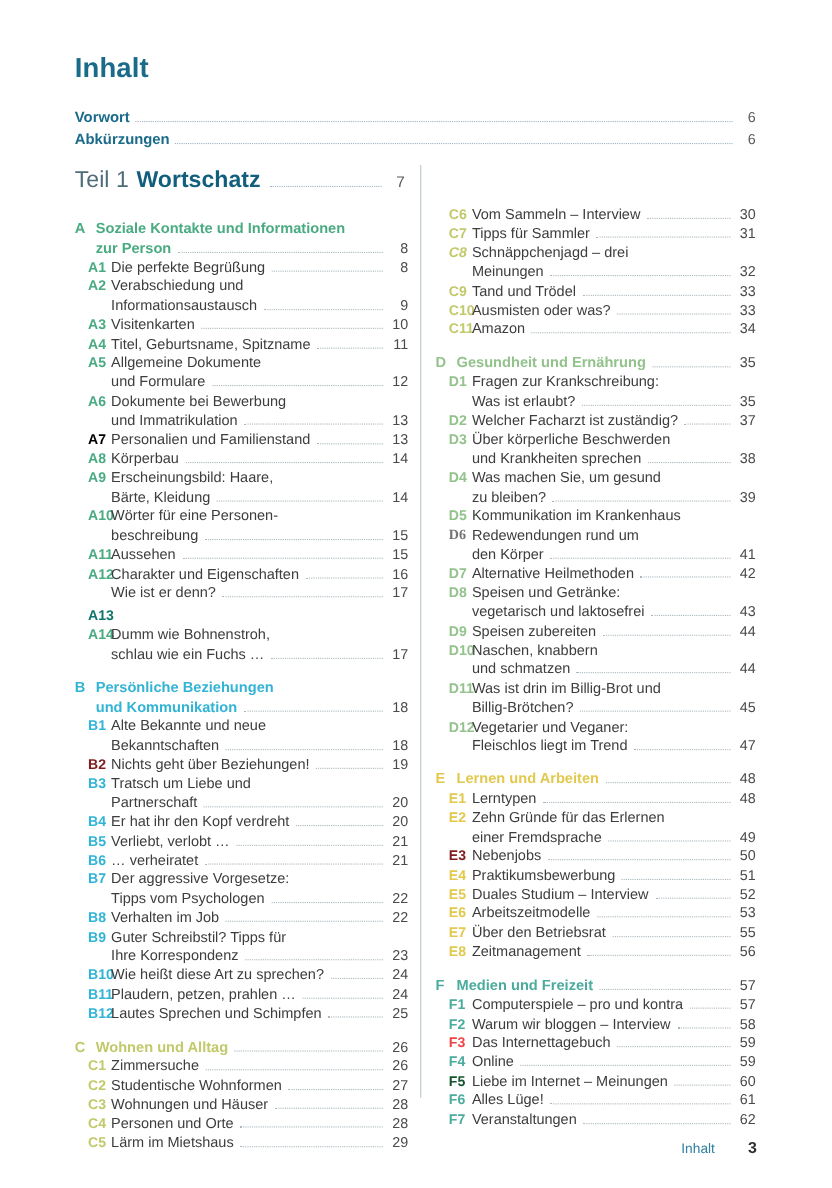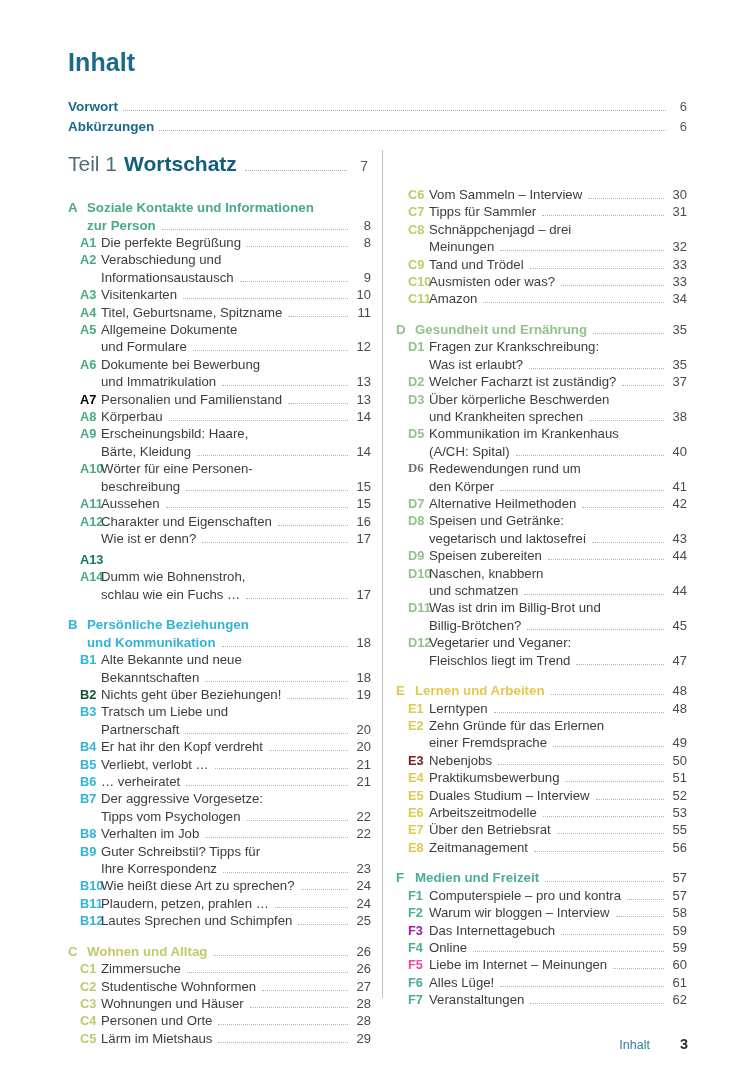--- a/index.html
+++ b/index.html
@@ -426,21 +426,21 @@
               <span class="entry-text">Alte Bekannte und neue</span>
             </div>
             <div class="entry-line">
               <span class="entry-text">Bekanntschaften</span>
               <span class="dots"></span>
               <span class="pageno">18</span>
             </div>
           </span>
         </div>
         <div class="entry">
-          <span class="entry-code" style="color: #14532d;">B2</span>
+          <span class="entry-code" style="color: #7f1d1d;">B2</span>
           <span class="entry-body">
             <div class="entry-line">
               <span class="entry-text">Nichts geht über Beziehungen!</span>
               <span class="dots"></span>
               <span class="pageno">19</span>
             </div>
           </span>
         </div>
         <div class="entry">
           <span class="entry-code" style="color: rgb(50, 180, 214);">B3</span>
@@ -631,21 +631,21 @@
           <span class="entry-code" style="color: rgb(194, 201, 106);">C7</span>
           <span class="entry-body">
             <div class="entry-line">
               <span class="entry-text">Tipps für Sammler</span>
               <span class="dots"></span>
               <span class="pageno">31</span>
             </div>
           </span>
         </div>
         <div class="entry">
-          <span class="entry-code" style="color: rgb(194, 201, 106);">C8</span>
+          <span class="entry-code" style="color: rgb(194, 201, 106); font-style: italic;">C8</span>
           <span class="entry-body">
             <div class="entry-line">
               <span class="entry-text">Schnäppchenjagd – drei</span>
             </div>
             <div class="entry-line">
               <span class="entry-text">Meinungen</span>
               <span class="dots"></span>
               <span class="pageno">32</span>
             </div>
           </span>
@@ -722,29 +722,37 @@
               <span class="entry-text">Über körperliche Beschwerden</span>
             </div>
             <div class="entry-line">
               <span class="entry-text">und Krankheiten sprechen</span>
               <span class="dots"></span>
               <span class="pageno">38</span>
             </div>
           </span>
         </div>
         <div class="entry">
+          <span class="entry-code" style="color: rgb(147, 194, 140);">D4</span>
+          <span class="entry-body">
+            <div class="entry-line">
+              <span class="entry-text">Was machen Sie, um gesund</span>
+            </div>
+            <div class="entry-line">
+              <span class="entry-text">zu bleiben?</span>
+              <span class="dots"></span>
+              <span class="pageno">39</span>
+            </div>
+          </span>
+        </div>
+        <div class="entry">
           <span class="entry-code" style="color: rgb(147, 194, 140);">D5</span>
           <span class="entry-body">
             <div class="entry-line">
               <span class="entry-text">Kommunikation im Krankenhaus</span>
-            </div>
-            <div class="entry-line">
-              <span class="entry-text">(A/CH: Spital)</span>
-              <span class="dots"></span>
-              <span class="pageno">40</span>
             </div>
           </span>
         </div>
         <div class="entry">
           <span class="entry-code" style="color: #737373; font-family: Liberation Serif, serif;">D6</span>
           <span class="entry-body">
             <div class="entry-line">
               <span class="entry-text">Redewendungen rund um</span>
             </div>
             <div class="entry-line">
@@ -947,41 +955,41 @@
           <span class="entry-code" style="color: rgb(75, 171, 157);">F2</span>
           <span class="entry-body">
             <div class="entry-line">
               <span class="entry-text">Warum wir bloggen – Interview</span>
               <span class="dots"></span>
               <span class="pageno">58</span>
             </div>
           </span>
         </div>
         <div class="entry">
-          <span class="entry-code" style="color: #a21caf;">F3</span>
+          <span class="entry-code" style="color: #ef4444;">F3</span>
           <span class="entry-body">
             <div class="entry-line">
               <span class="entry-text">Das Internettagebuch</span>
               <span class="dots"></span>
               <span class="pageno">59</span>
             </div>
           </span>
         </div>
         <div class="entry">
           <span class="entry-code" style="color: rgb(75, 171, 157);">F4</span>
           <span class="entry-body">
             <div class="entry-line">
               <span class="entry-text">Online</span>
               <span class="dots"></span>
               <span class="pageno">59</span>
             </div>
           </span>
         </div>
         <div class="entry">
-          <span class="entry-code" style="color: #ec4899;">F5</span>
+          <span class="entry-code" style="color: #14532d;">F5</span>
           <span class="entry-body">
             <div class="entry-line">
               <span class="entry-text">Liebe im Internet – Meinungen</span>
               <span class="dots"></span>
               <span class="pageno">60</span>
             </div>
           </span>
         </div>
         <div class="entry">
           <span class="entry-code" style="color: rgb(75, 171, 157);">F6</span>

